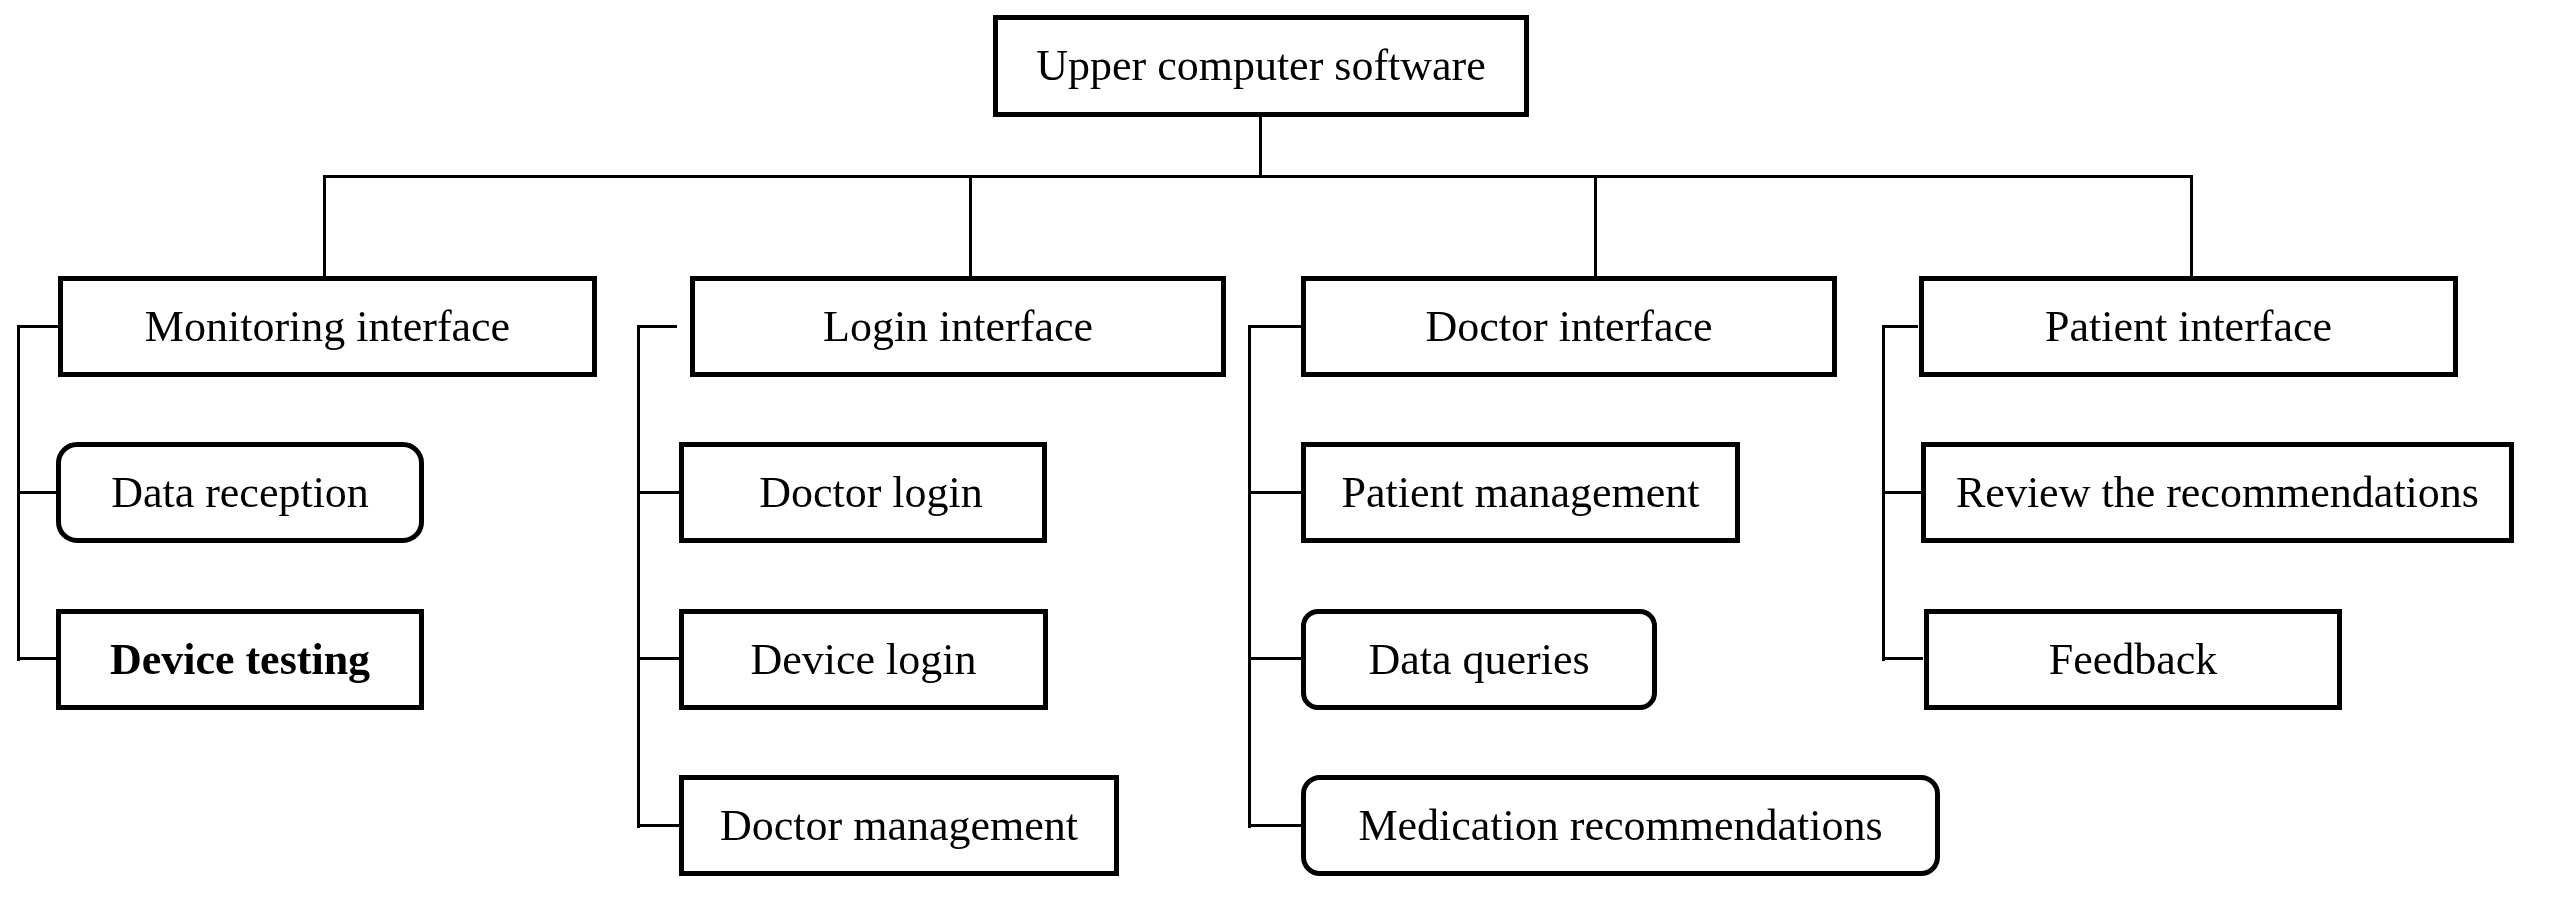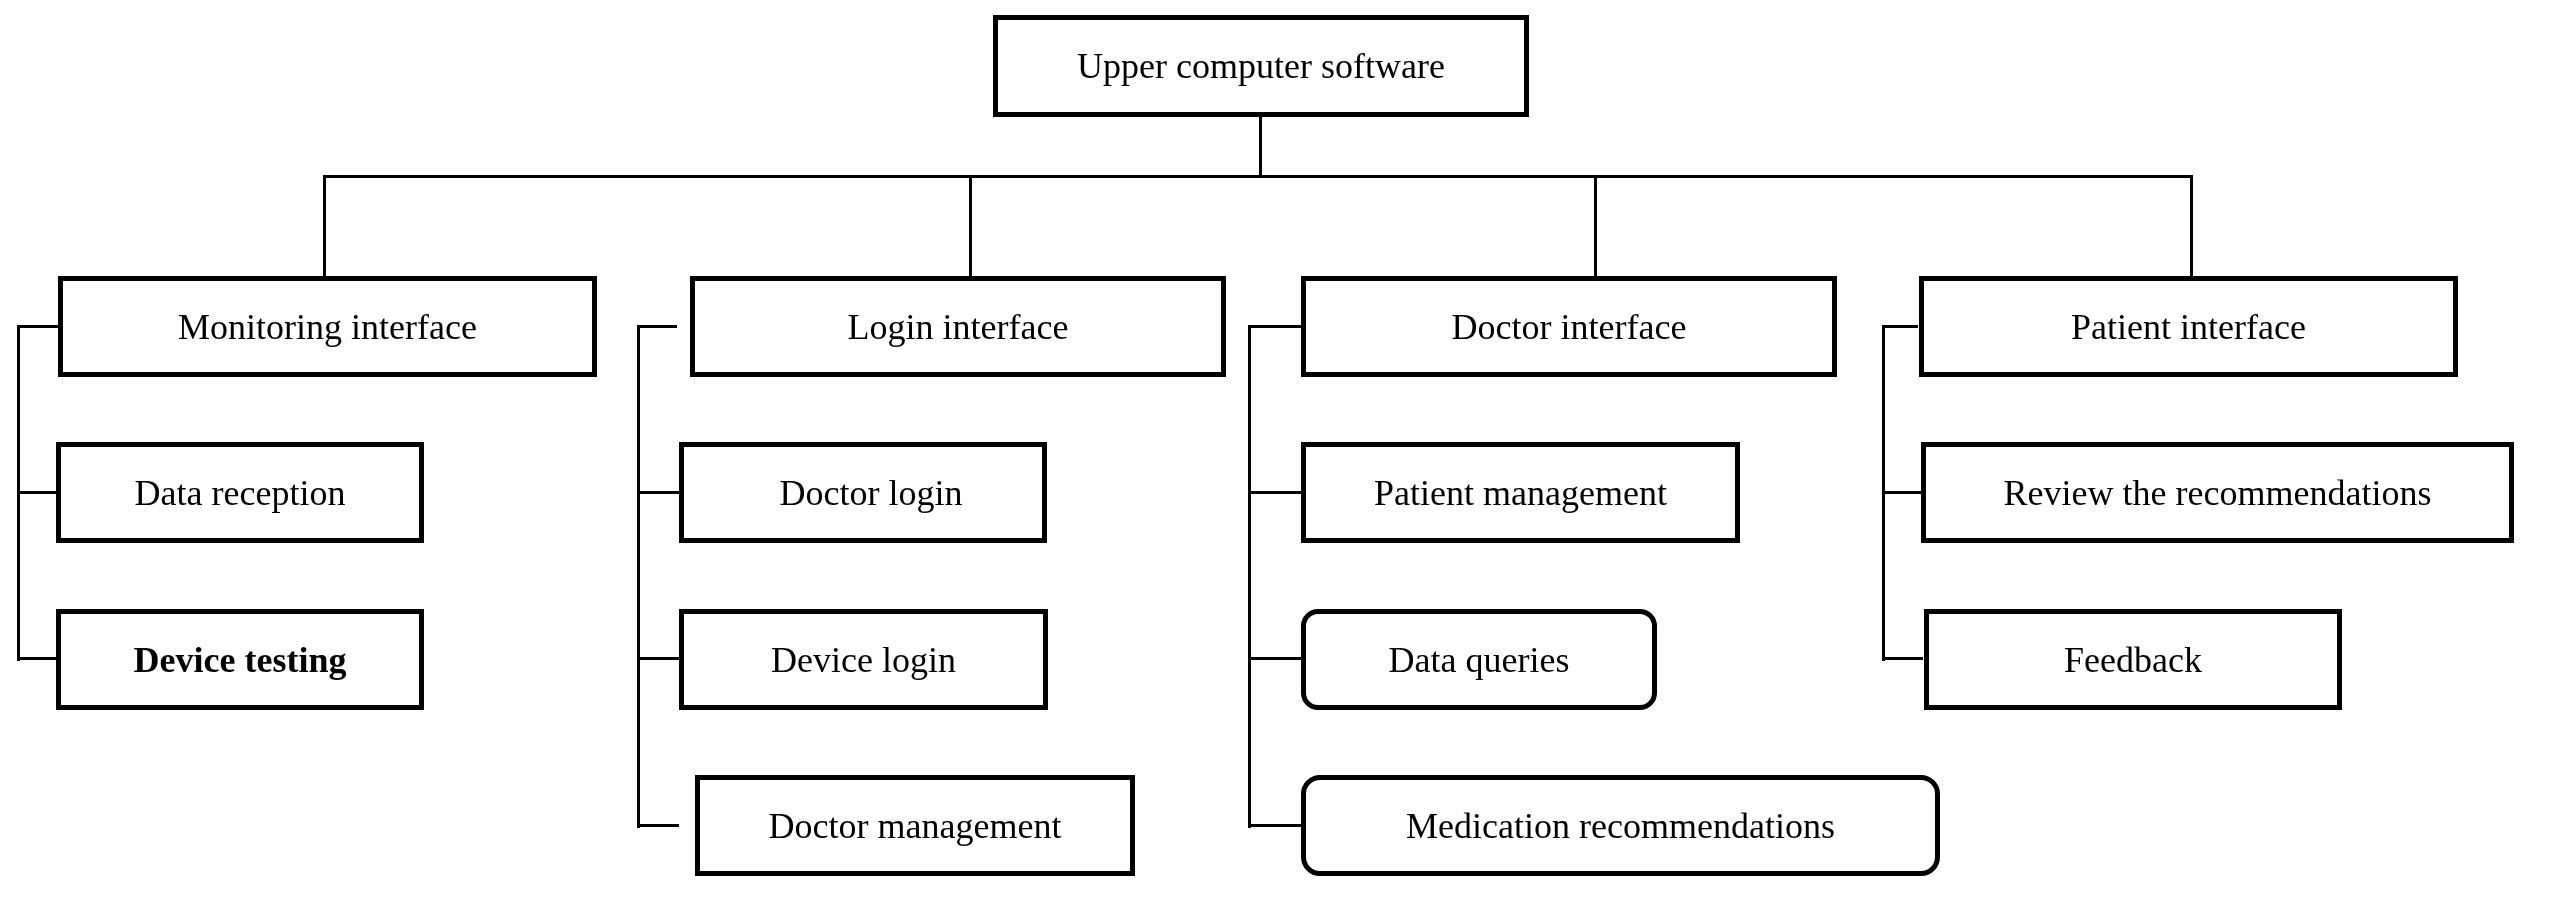--- a/index.html
+++ b/index.html
@@ -16,21 +16,21 @@
     overflow: hidden;
   }
   .node {
     position: absolute;
     box-sizing: border-box;
     border: 5px solid #000000;
     background: #ffffff;
     display: flex;
     align-items: center;
     justify-content: center;
-    font-size: 36px;
+    font-size: 44px;
     color: #000000;
     white-space: nowrap;
     text-align: center;
     line-height: 1;
   }
   .line {
     position: absolute;
     background: #000000;
   }
 </style>
@@ -69,26 +69,26 @@
   <div class="line" style="left:1248px; top:325px; width:3.4px; height:503px;"></div>
   <div class="line" style="left:1248px; top:491px; width:54px; height:3.4px;"></div>
   <div class="line" style="left:1248px; top:657px; width:54px; height:3.4px;"></div>
   <div class="line" style="left:1248px; top:824px; width:54px; height:3.4px;"></div>
 
   <div class="line" style="left:1882px; top:325px; width:36px; height:3.4px;"></div>
   <div class="line" style="left:1882px; top:325px; width:3.4px; height:336px;"></div>
   <div class="line" style="left:1882px; top:491px; width:39px; height:3.4px;"></div>
   <div class="line" style="left:1882px; top:657px; width:41px; height:3.4px;"></div>
 
-  <div class="node" style="left:56px; top:442px; width:368px; height:101px;">Data reception</div>
+  <div class="node" style="left:56px; top:442px; width:368px; height:101px;border-radius:21px;">Data reception</div>
   <div class="node" style="left:56px; top:609px; width:368px; height:101px;font-weight:bold;">Device testing</div>
 
   <div class="node" style="left:679px; top:442px; width:368px; height:101px;padding-left:16px;">Doctor login</div>
   <div class="node" style="left:679px; top:609px; width:369px; height:101px;">Device login</div>
-  <div class="node" style="left:679px; top:775px; width:440px; height:101px;margin-left:16px;">Doctor management</div>
+  <div class="node" style="left:679px; top:775px; width:440px; height:101px;">Doctor management</div>
 
   <div class="node" style="left:1301px; top:442px; width:439px; height:101px;">Patient management</div>
   <div class="node" style="left:1301px; top:609px; width:356px; height:101px;border-radius:17px;">Data queries</div>
   <div class="node" style="left:1301px; top:775px; width:639px; height:101px;border-radius:19px;">Medication recommendations</div>
 
   <div class="node" style="left:1921px; top:442px; width:593px; height:101px;">Review the recommendations</div>
   <div class="node" style="left:1924px; top:609px; width:418px; height:101px;">Feedback</div>
 
 </div>
 

